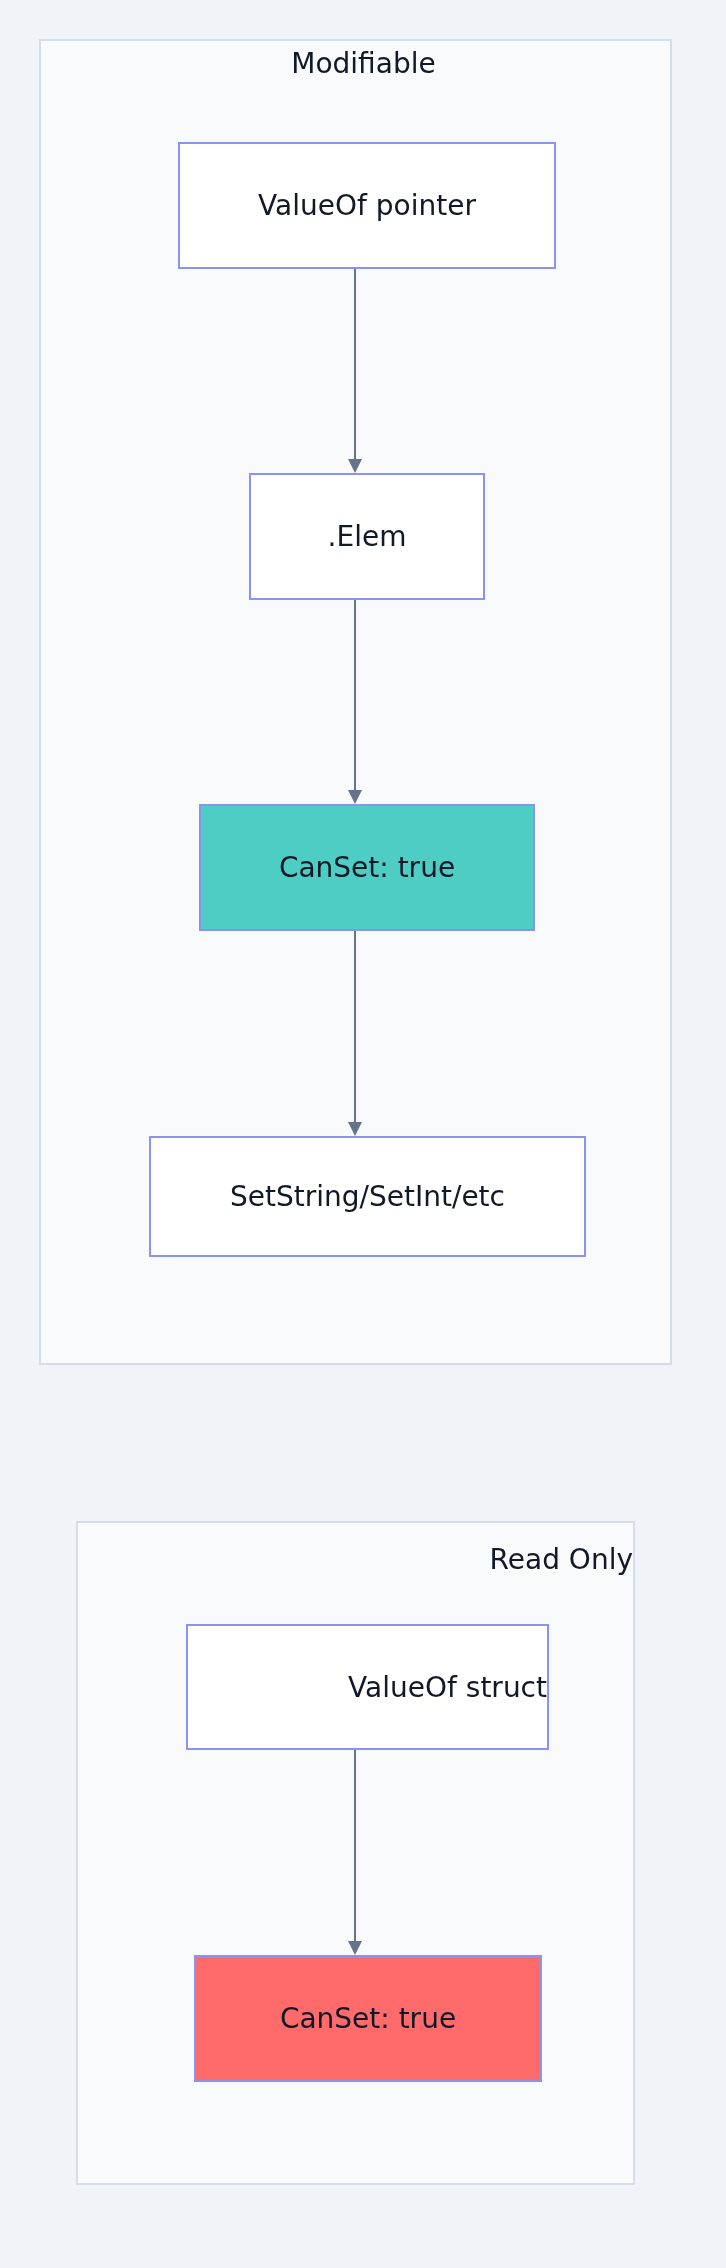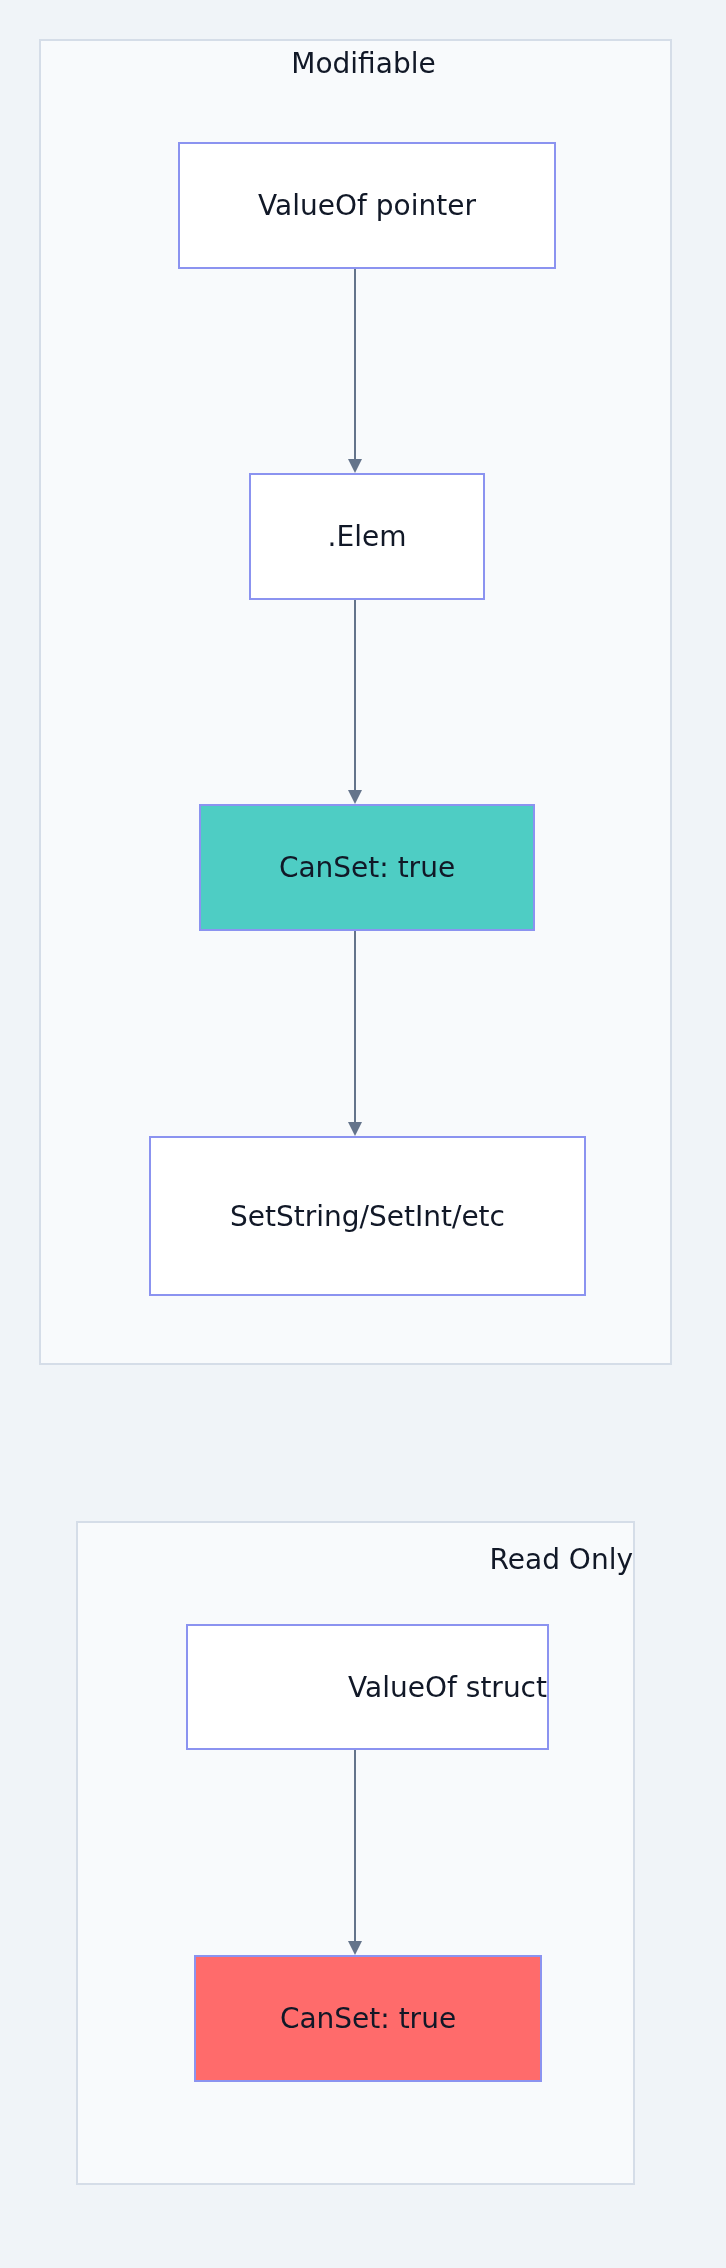--- a/index.html
+++ b/index.html
@@ -76,21 +76,21 @@
 </div>
 
 <div class="node" style="left:237px; top:473px; width:236px; height:127px; z-index:2;">
   <span>.Elem</span>
 </div>
 
 <div class="node" style="left:187px; top:804px; width:336px; height:127px; background:#4ecdc4; z-index:2;">
   <span>CanSet: true</span>
 </div>
 
-<div class="node" style="left:137px; top:1136px; width:437px; height:160px; z-index:2;">
+<div class="node" style="left:137px; top:1136px; width:437px; height:121px; z-index:2;">
   <span>SetString/SetInt/etc</span>
 </div>
 
 <div class="node" style="left:174px; top:1624px; width:363px; height:126px; z-index:2;justify-content:flex-end;">
   <span>ValueOf struct</span>
 </div>
 
 <div class="node" style="left:182px; top:1955px; width:348px; height:127px; background:#ff6b6b; z-index:2;">
   <span>CanSet: true</span>
 </div>

